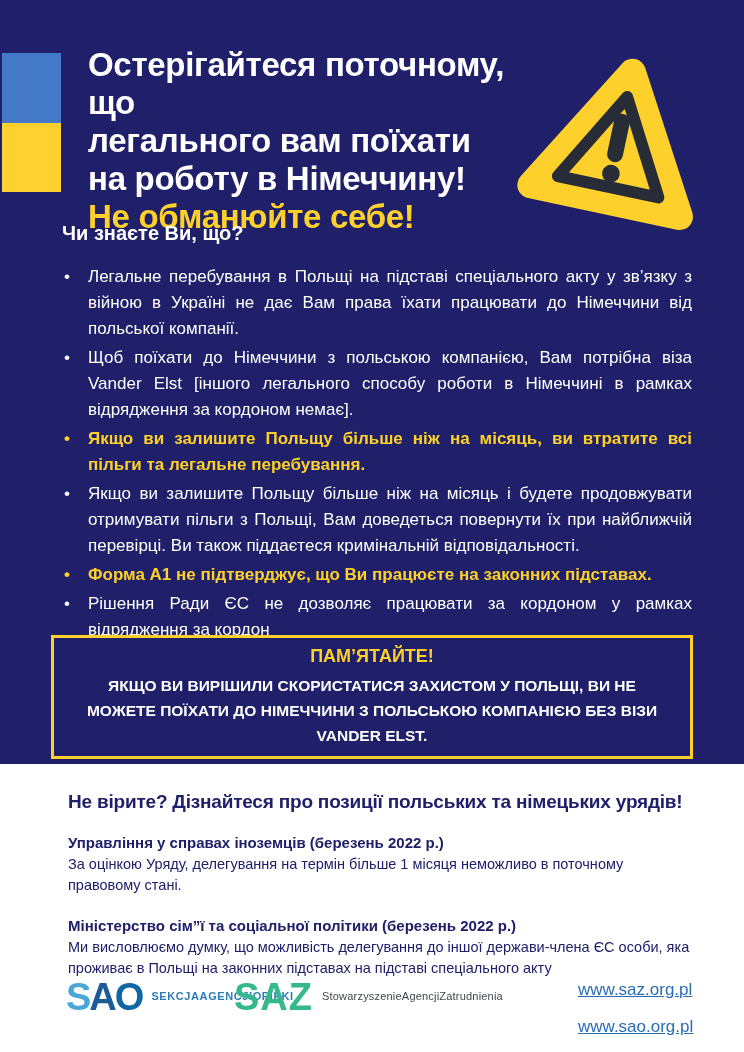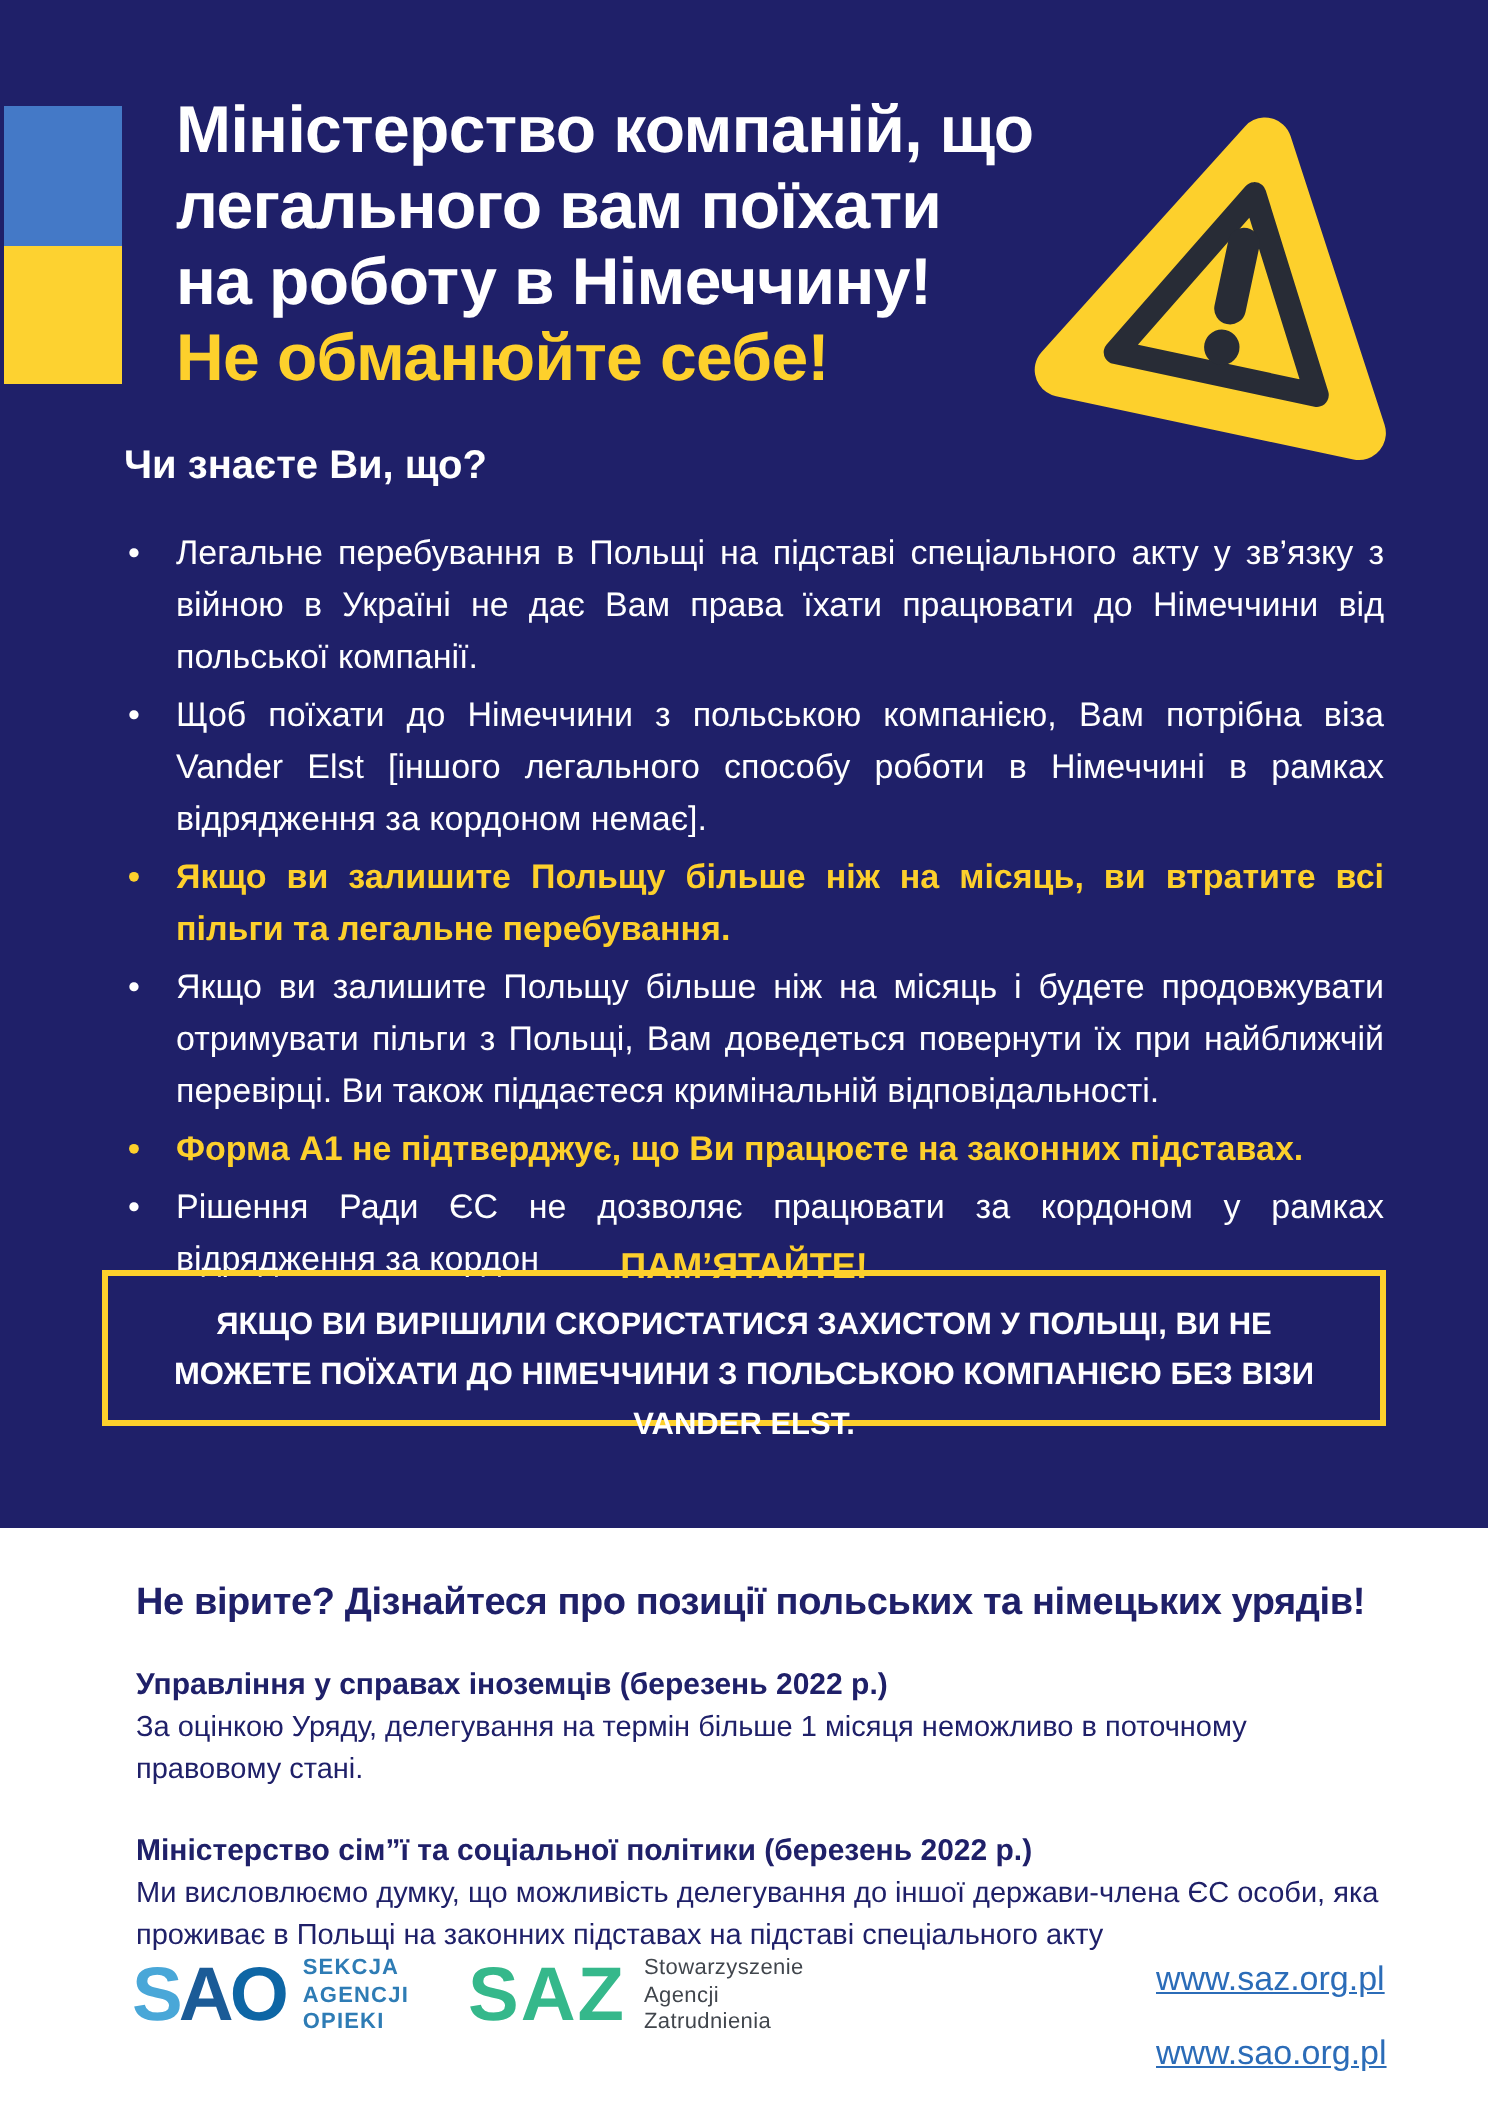--- a/index.html
+++ b/index.html
@@ -21,21 +21,21 @@
   .hl-yellow { color:var(--yellow); }
 
   .subhead { position:absolute; left:62px; top:222px; font-size:20px; font-weight:800; color:#ffffff; }
 
   .bullets { position:absolute; left:62px; top:264px; width:630px; list-style:none; }
   .bullets li { position:relative; padding-left:26px; color:#ffffff; font-size:17px;
                 line-height:26px; text-align:justify; margin-bottom:3px; }
   .bullets li::before { content:"•"; position:absolute; left:2px; top:0; font-size:17px; }
   .bullets li.yellow { color:var(--yellow); font-weight:700; }
 
-  .memo { position:absolute; left:51px; top:635px; width:642px; height:78px;
+  .memo { position:absolute; left:51px; top:635px; width:642px; height:124px;
           border:3px solid var(--yellow); display:flex; flex-direction:column;
           align-items:center; justify-content:center; padding:0 28px; text-align:center; }
   .memo-title { color:var(--yellow); font-size:18px; font-weight:800; margin-bottom:6px; }
   .memo-body { color:#ffffff; font-size:15.5px; font-weight:700; line-height:25px; }
 
   
   .white { position:absolute; left:0; top:764px; width:744px; height:300px; background:#ffffff;
            padding:27px 54px 0 68px; }
   .info-heading { color:var(--info-navy); font-size:19px; font-weight:800; letter-spacing:-0.2px; }
   .info-item { margin-top:21px; max-width:645px; }
@@ -44,21 +44,21 @@
 
   .footer { position:absolute; left:0; top:968px; width:744px; height:84px;padding-left:24px; }
   .logo { position:absolute; display:flex; align-items:center; gap:9px; }
   .sao { left:66px; top:10px; }
   .saz { left:234px; top:10px; }
   .sao-mark { font-size:38px; font-weight:800; letter-spacing:-2px; line-height:38px; }
   .sao-mark .s { color:var(--sao-light); }
   .sao-mark .a { color:var(--sao-dark); }
   .sao-mark .o { color:var(--sao-mid); }
   .saz-mark { font-size:38px; font-weight:800; letter-spacing:1px; line-height:38px; color:var(--saz-green); }
-  .logo-lines { display:flex; flex-direction:column; }
+  .logo-lines { display:flex; }
   .sao-lines span { color:var(--sao-text); font-size:11px; font-weight:700; letter-spacing:0.6px; line-height:13.5px; }
   .saz-lines span { color:var(--saz-text); font-size:11px; font-weight:400; letter-spacing:0.2px; line-height:13.5px; }
   .links { position:absolute; left:578px; top:12px; display:flex; flex-direction:column; gap:17px; }
   .links a { color:var(--link-blue); font-size:17px; text-decoration:underline; }
 </style>
 </head>
 <body>
 
 <div class="poster">
 
@@ -70,21 +70,21 @@
     </div>
 
     <svg class="warn" viewBox="0 0 120 120" aria-hidden="true">
       <polygon points="60,13 108,96 12,96" fill="#fdd02c" stroke="#fdd02c" stroke-width="17" stroke-linejoin="round"></polygon>
       <polygon points="60,29 92.5,87 27.5,87" fill="none" stroke="#282c36" stroke-width="7.5" stroke-linejoin="round"></polygon>
       <line x1="60" y1="45" x2="60" y2="66" stroke="#282c36" stroke-width="10" stroke-linecap="round"></line>
       <circle cx="60" cy="78.5" r="5.6" fill="#282c36"></circle>
     </svg>
 
     <h1 class="headline">
-      <span class="hl-line">Міністерство компаній, що</span>
+      <span class="hl-line">Остерігайтеся поточному, що</span>
       <span class="hl-line">легального вам поїхати</span>
       <span class="hl-line">на роботу в Німеччину!</span>
       <span class="hl-line hl-yellow">Не обманюйте себе!</span>
     </h1>
 
     <div class="subhead">Чи знаєте Ви, що?</div>
 
     <ul class="bullets">
       <li>Легальне перебування в Польщі на підставі спеціального акту у зв’язку з війною в Україні не дає Вам права їхати працювати до Німеччини від польської компанії.</li>
       <li>Щоб поїхати до Німеччини з польською компанією, Вам потрібна віза Vander Elst [іншого легального способу роботи в Німеччині в рамках відрядження за кордоном немає].</li>

